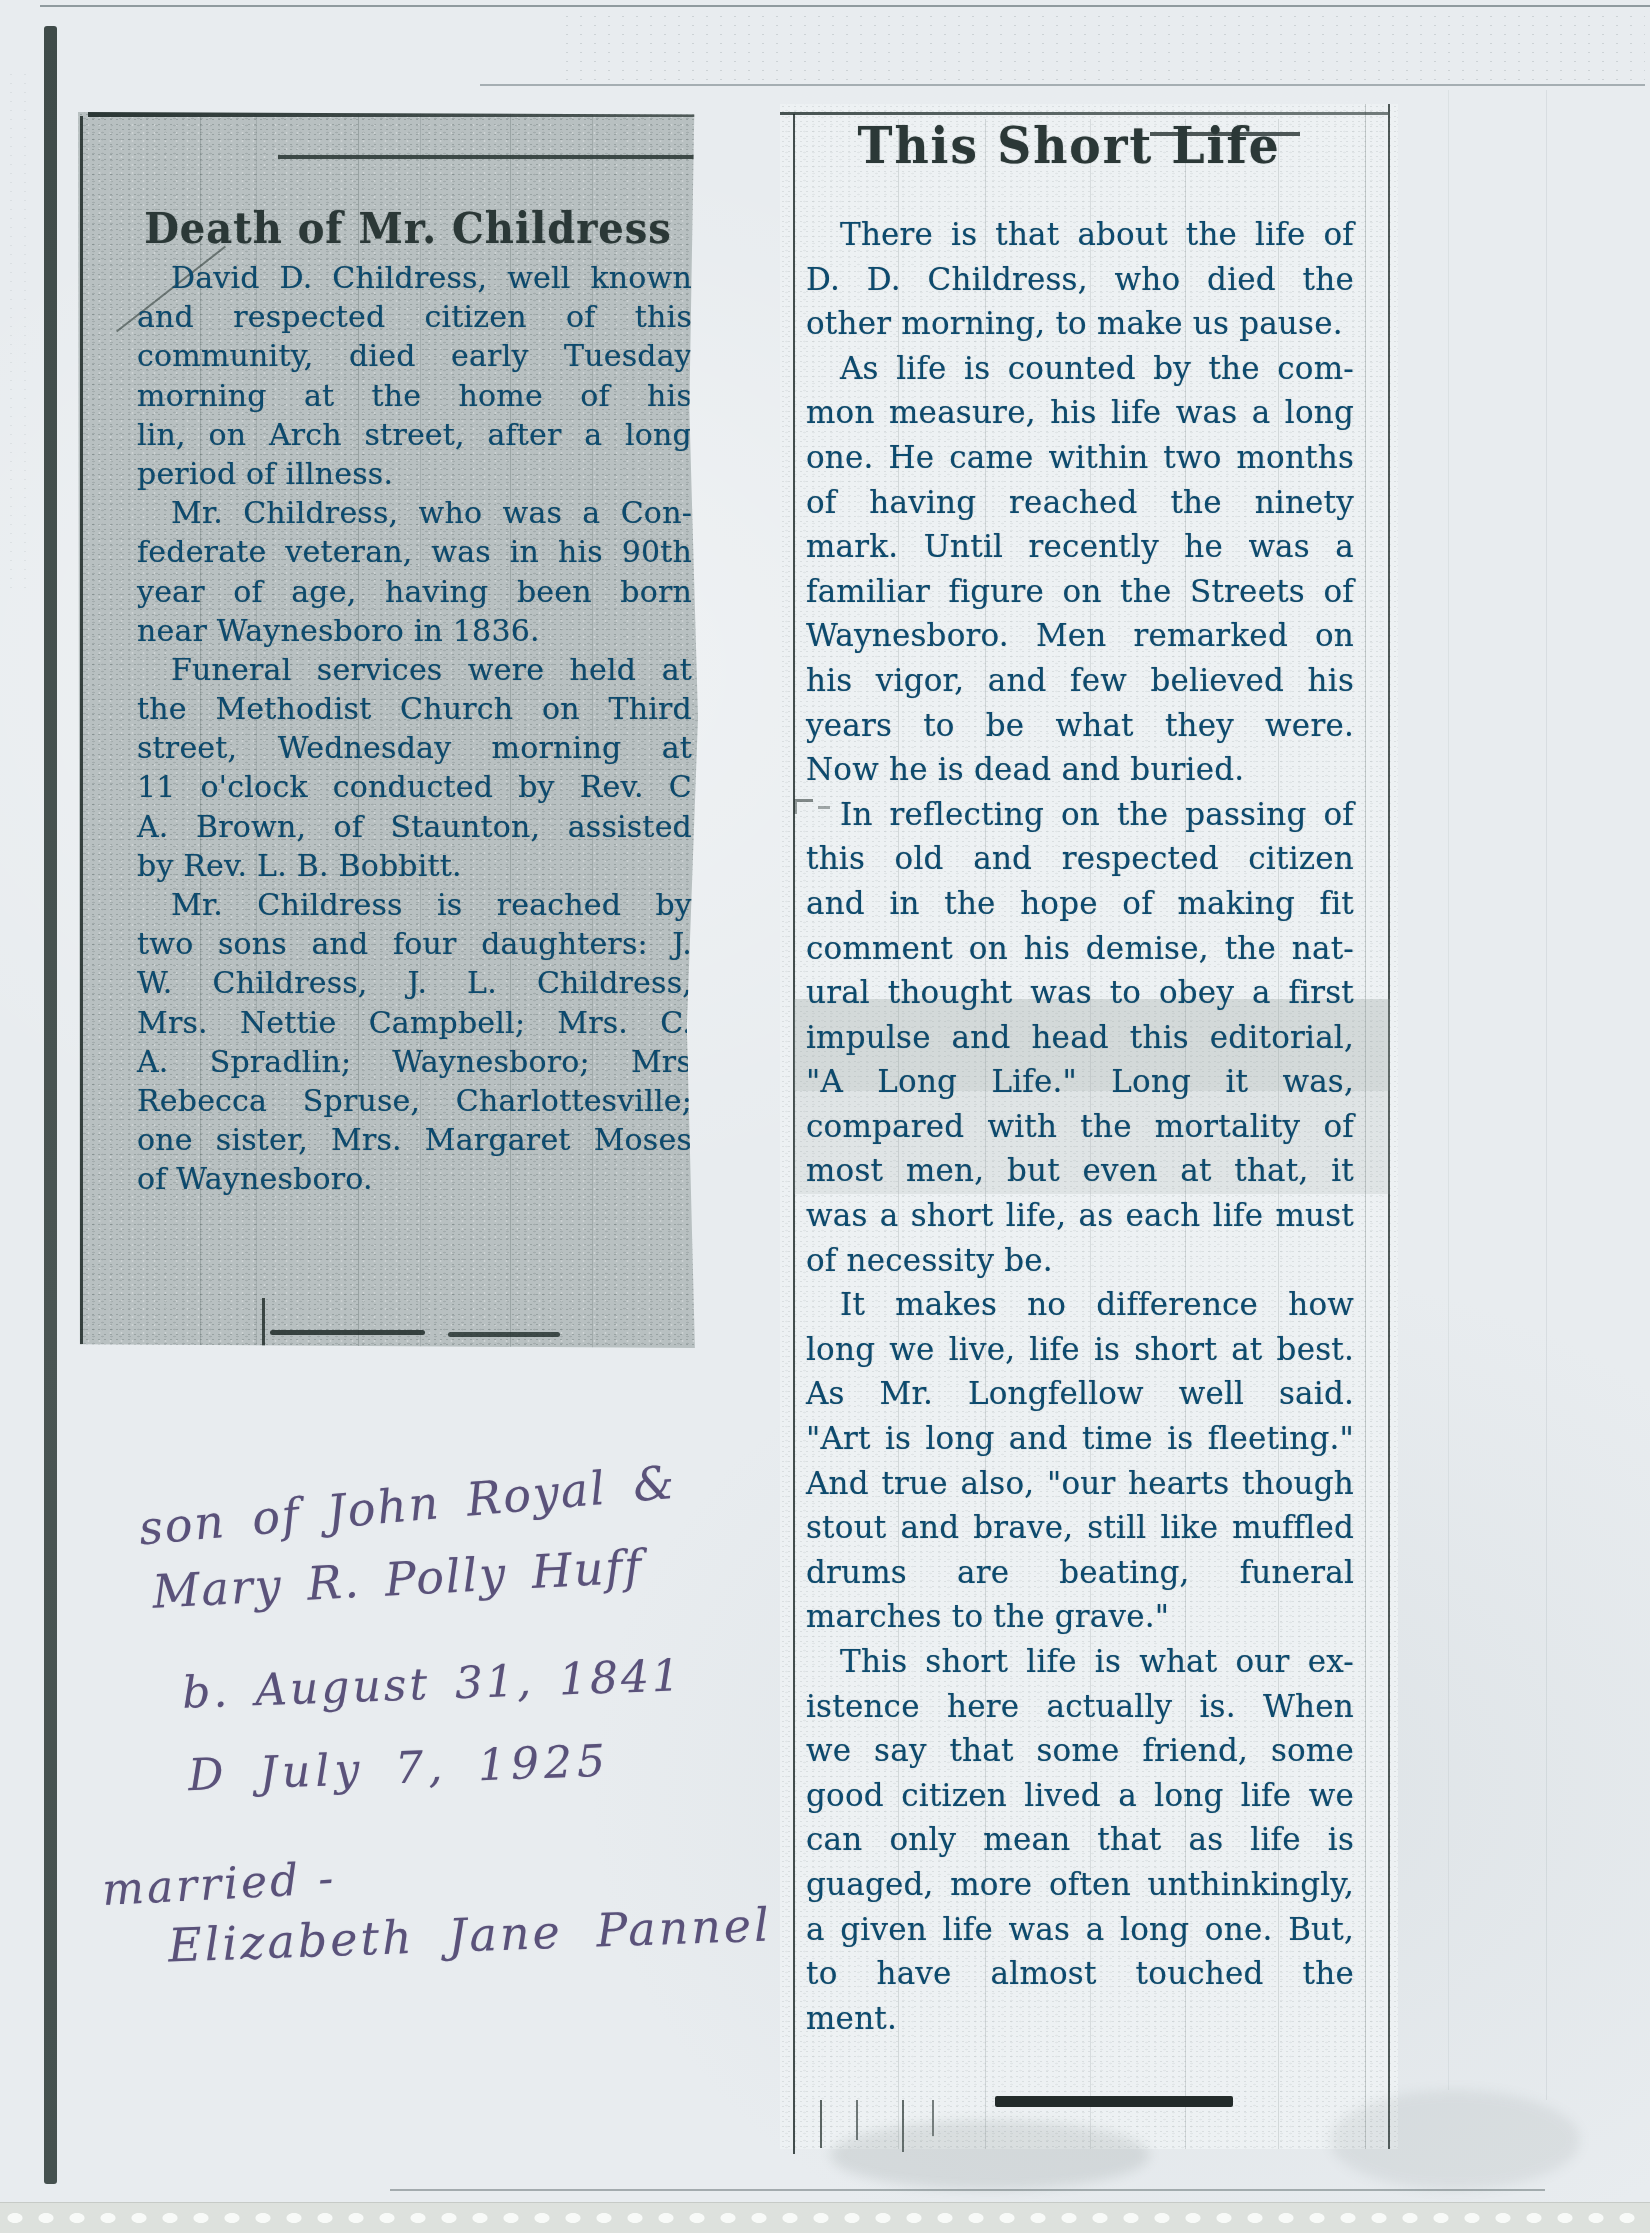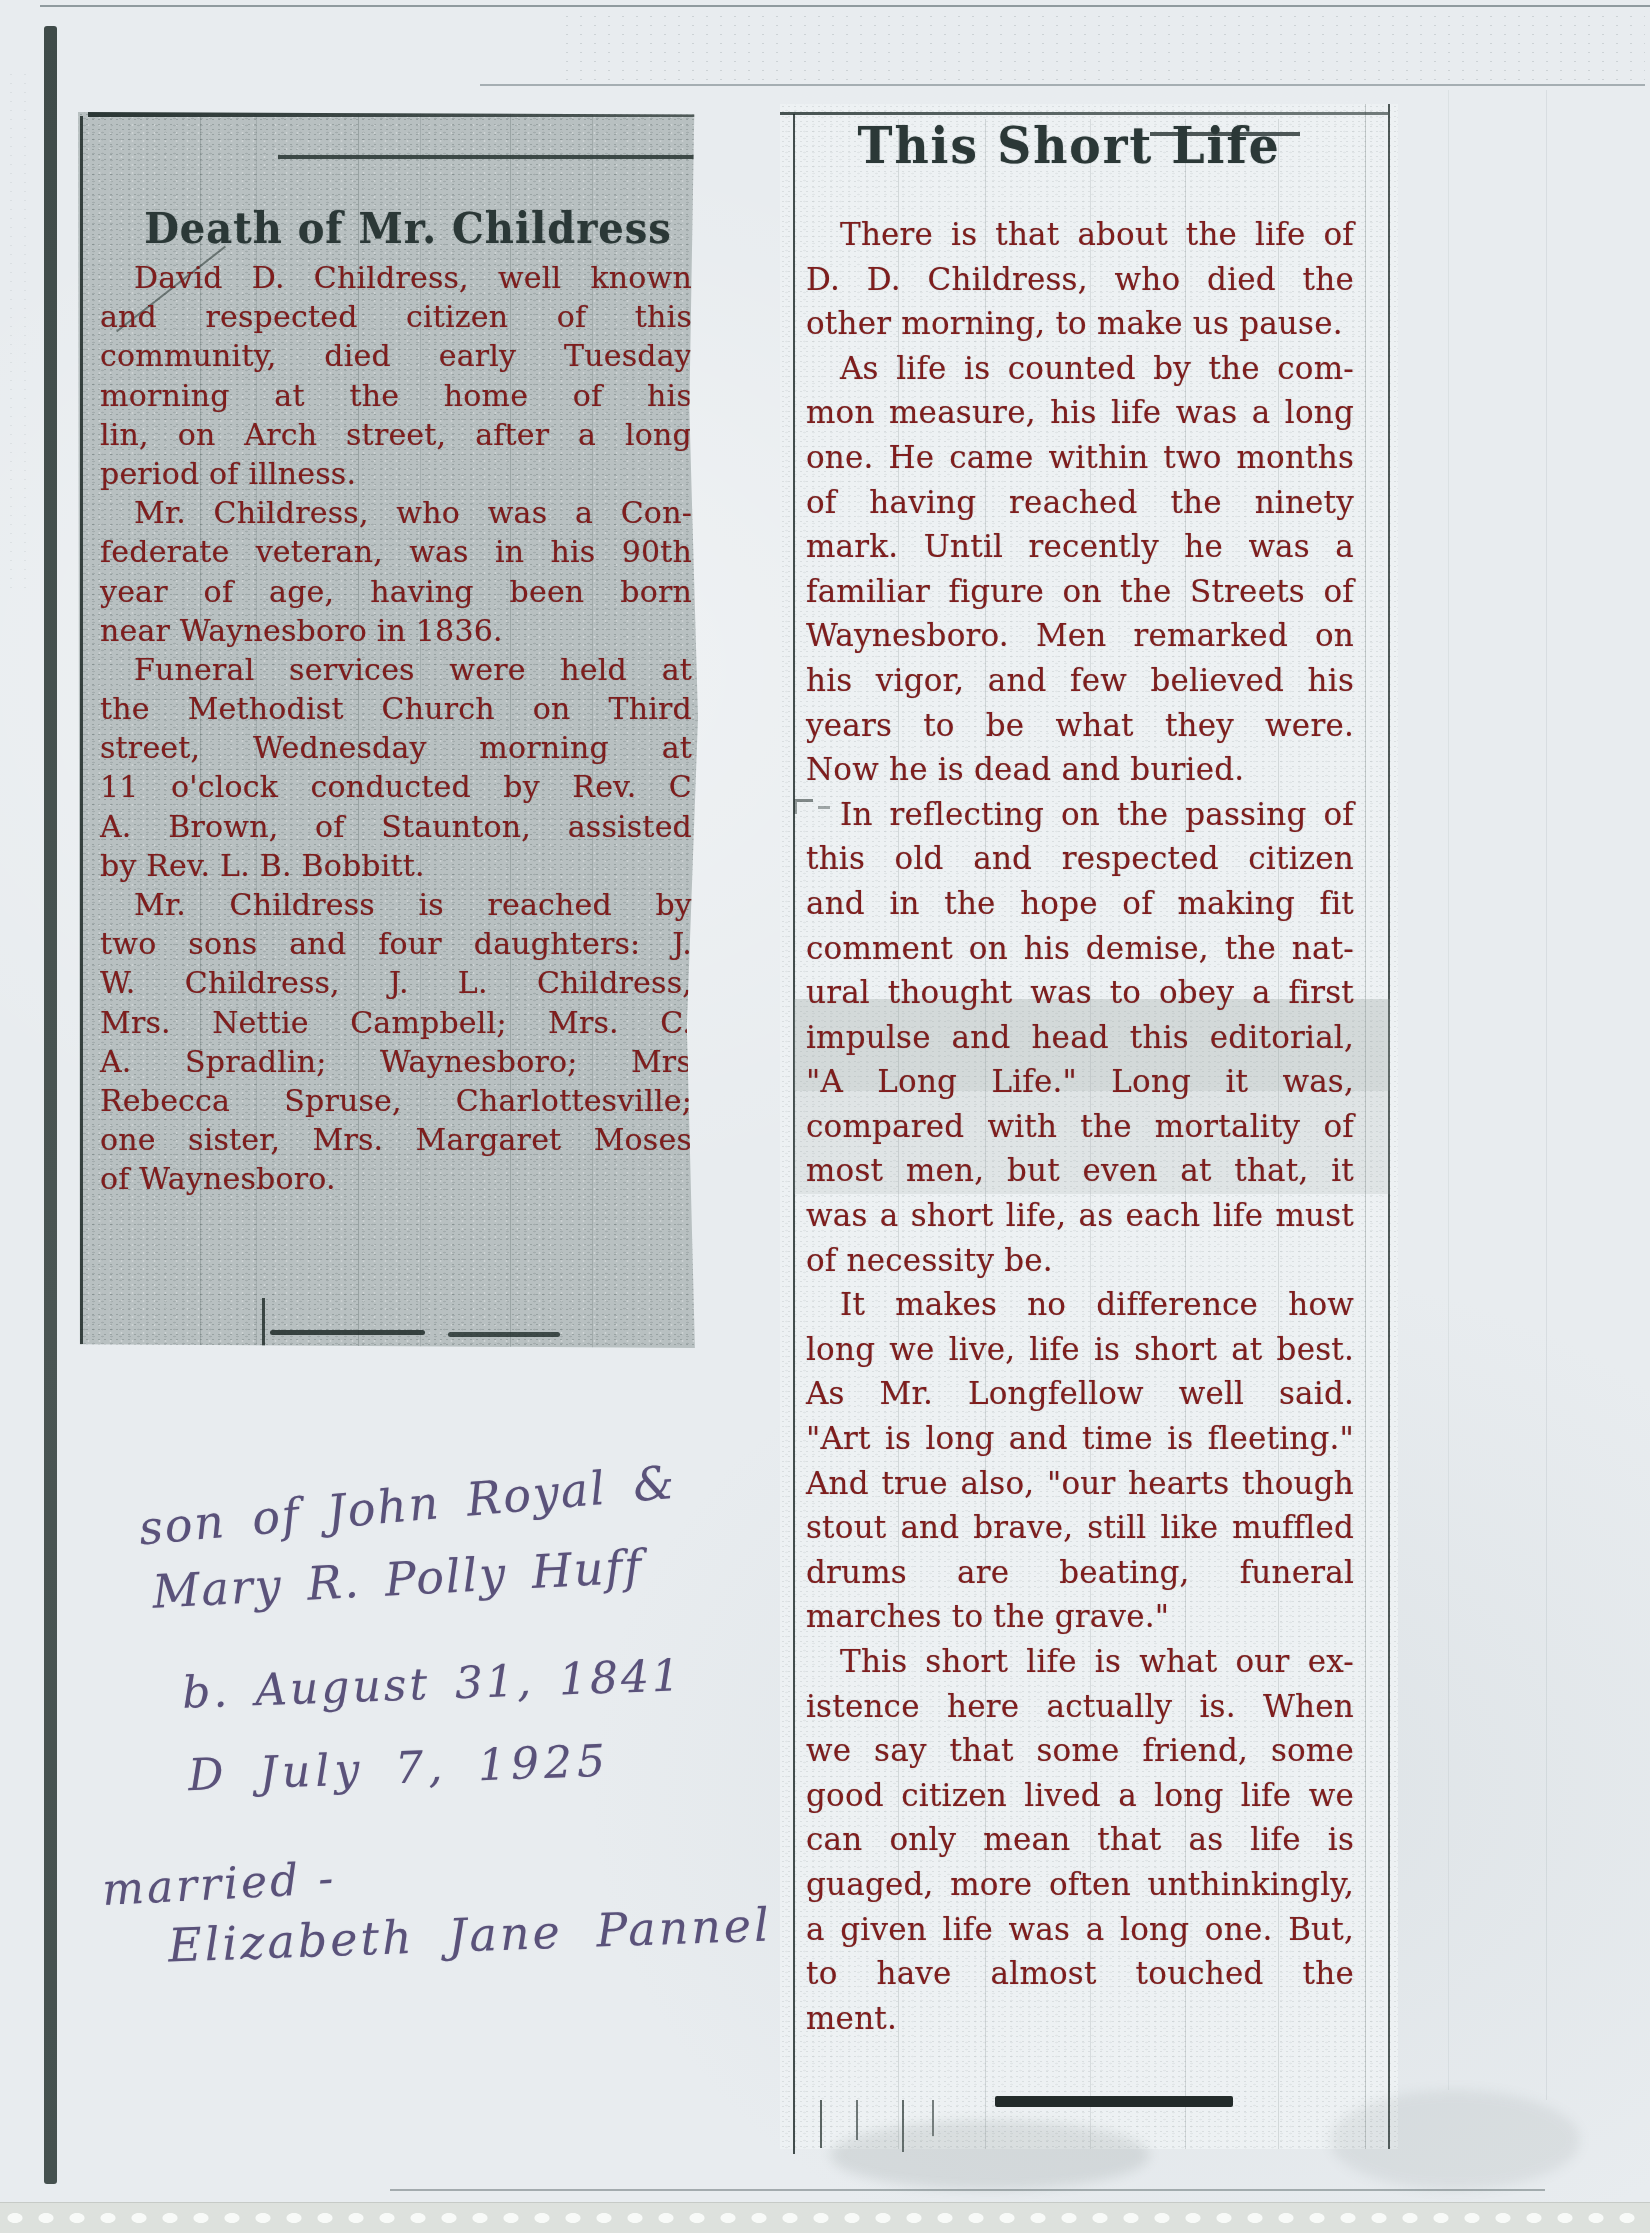--- a/index.html
+++ b/index.html
@@ -24,24 +24,24 @@
      background-size:6px 5px, 9px 7px, 11px 8px;
      background-position:0 0, 2px 3px, 5px 1px;}
   .grain.light{opacity:.45;}
   .vline{position:absolute;width:1px;background:rgba(45,60,58,.45);}
   .hrule{position:absolute;background:rgba(38,50,48,.85);}
   
   .np-title{position:absolute;font-weight:700;color:#2b3837;
      text-shadow:0 0 1px rgba(43,56,55,.55);transform:scaleY(1.06);}
   .clip-left .np-title{left:60px;right:20px;top:92px;font-size:40px;letter-spacing:1px;text-align:center;}
   .clip-right .np-title{left:20px;right:60px;top:14px;font-size:47px;letter-spacing:2px;text-align:center;}
-  .np-body{position:absolute;color:#7f1d1d;}
+  .np-body{position:absolute;color:#0c4a6e;}
   .body-left{left:22px;top:146px;width:592px;font-size:30px;
      text-shadow:0 0 1px rgba(45,58,56,.5);letter-spacing:.2px;}
-  .body-left .nl{height:39.2px;line-height:39.2px;}
+  .body-left .nl{height:39.2px;line-height:39.2px;margin-left:37px;}
   .body-right{left:26px;top:108px;width:548px;font-size:31px;
      text-shadow:0 0 1px rgba(48,62,59,.45);letter-spacing:.2px;}
   .body-right .nl{height:44.6px;line-height:44.6px;}
   .nl{white-space:normal;overflow:visible;text-align:left;}
   .nl.just{text-align:justify;text-align-last:justify;}
   .nl.ind{text-indent:34px;}
   
   .hw{position:absolute;font-style:italic;color:#5a527a;
       text-shadow:0 0 1px rgba(90,82,122,.35);white-space:nowrap;}
   .hw1{left:138px;top:1478px;font-size:46px;transform:rotate(-5deg);letter-spacing:2px;word-spacing:10px;}

